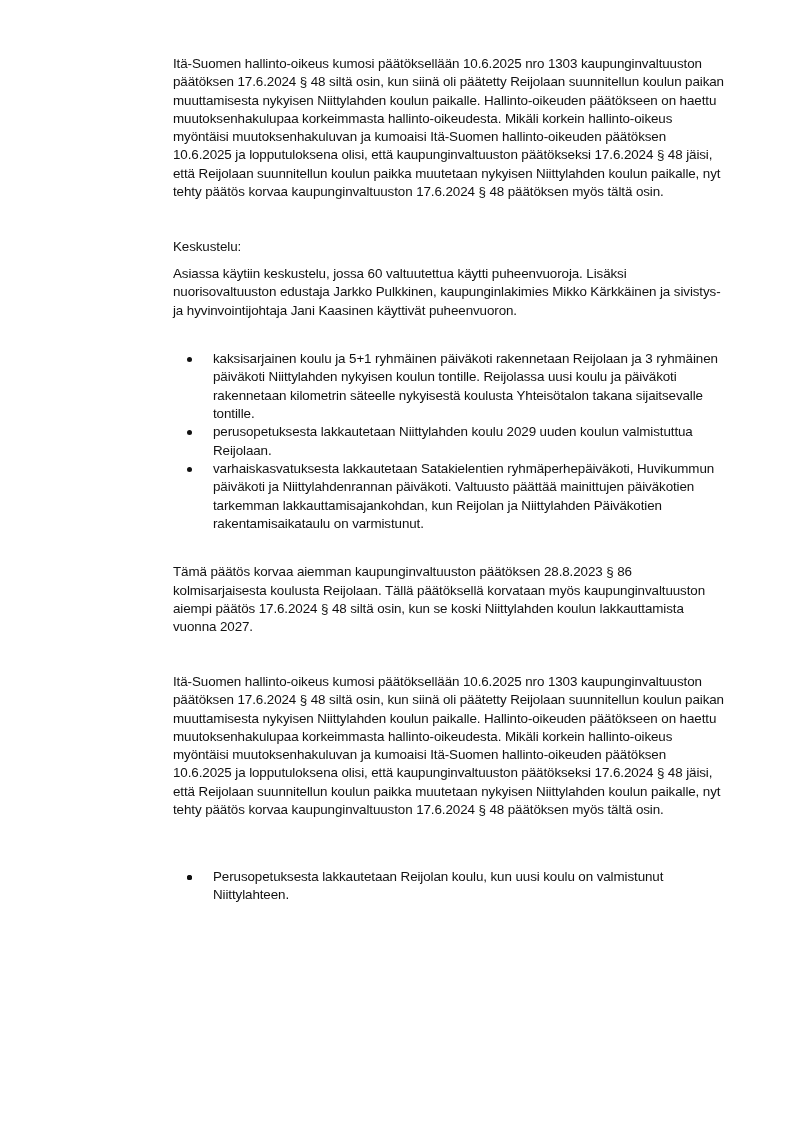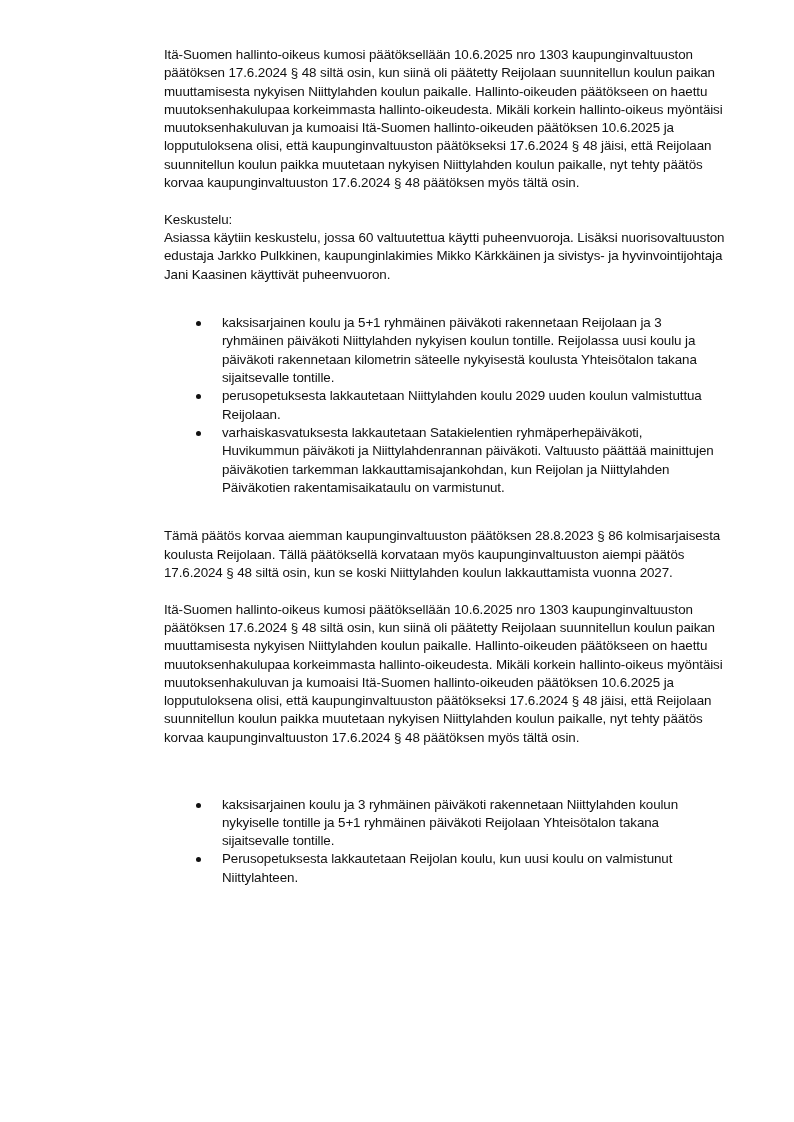--- a/index.html
+++ b/index.html
@@ -8,24 +8,24 @@
     position: absolute;
     left: 164px;
     top: 46px;
     width: 570px;
     font-family: "Liberation Sans", sans-serif;
     font-size: 13.4px;
     line-height: 18.3px;
     color: #111111;
     letter-spacing: -0.1px;
   }
-  p { margin: 0; }
+  p { margin: 9px; }
   .gap { height: 18.3px; }
   .heading { font-weight: normal; }
-  ul.bullets { list-style: none; margin: 12px; padding: 0; }
+  ul.bullets { list-style: none; margin: 3px; padding: 0; }
   ul.bullets li { position: relative; padding-left: 46px; }
   ul.bullets li .dot {
     position: absolute; left: 20px; top: 7px;
     width: 5px; height: 5px; border-radius: 50%; background: #111;
   }
 </style>
 </head>
 <body>
 
 <div class="page">
@@ -46,17 +46,17 @@
 
   <p>Tämä päätös korvaa aiemman kaupunginvaltuuston päätöksen 28.8.2023 § 86 kolmisarjaisesta koulusta Reijolaan. Tällä päätöksellä korvataan myös kaupunginvaltuuston aiempi päätös 17.6.2024 § 48 siltä osin, kun se koski Niittylahden koulun lakkauttamista vuonna 2027.</p>
   <div class="gap"></div>
 
   <p>Itä-Suomen hallinto-oikeus kumosi päätöksellään 10.6.2025 nro 1303 kaupunginvaltuuston päätöksen 17.6.2024 § 48 siltä osin, kun siinä oli päätetty Reijolaan suunnitellun koulun paikan muuttamisesta nykyisen Niittylahden koulun paikalle. Hallinto-oikeuden päätökseen on haettu muutoksenhakulupaa korkeimmasta hallinto-oikeudesta. Mikäli korkein hallinto-oikeus myöntäisi muutoksenhakuluvan ja kumoaisi Itä-Suomen hallinto-oikeuden päätöksen 10.6.2025 ja lopputuloksena olisi, että kaupunginvaltuuston päätökseksi 17.6.2024 § 48 jäisi, että Reijolaan suunnitellun koulun paikka muutetaan nykyisen Niittylahden koulun paikalle, nyt tehty päätös korvaa kaupunginvaltuuston 17.6.2024 § 48 päätöksen myös tältä osin.</p>
   <div class="gap"></div>
 
   <div class="gap"></div>
 
   <ul class="bullets">
-    <li><span class="dot"></span><span>kaksisarjainen koulu ja 3 ryhmäinen päiväkoti rakennetaan Niittylahden koulun nykyiselle tontille ja 5+1 ryhmäinen päiväkoti Reijolaan Yhteisötalon takana sijaitsevalle tontille.</span></li>
+    <li><span class="dot"></span></li>
     <li><span class="dot"></span><span>Perusopetuksesta lakkautetaan Reijolan koulu, kun uusi koulu on valmistunut Niittylahteen.</span></li>
   </ul>
 
 </div>
 
 </body></html>

